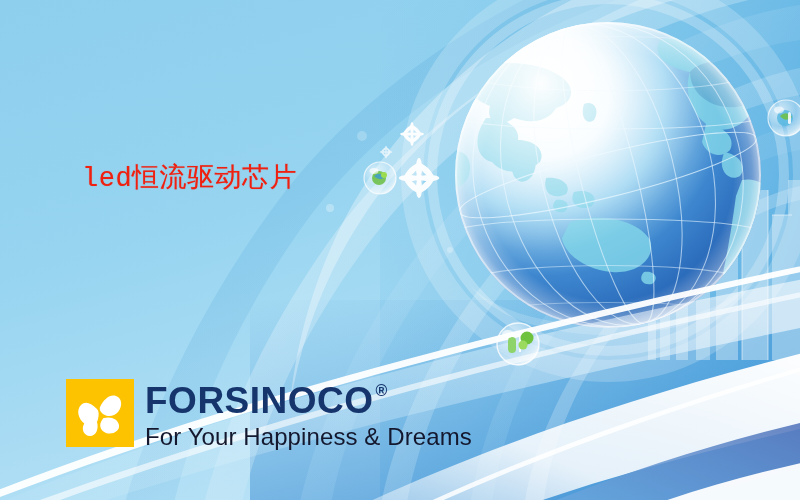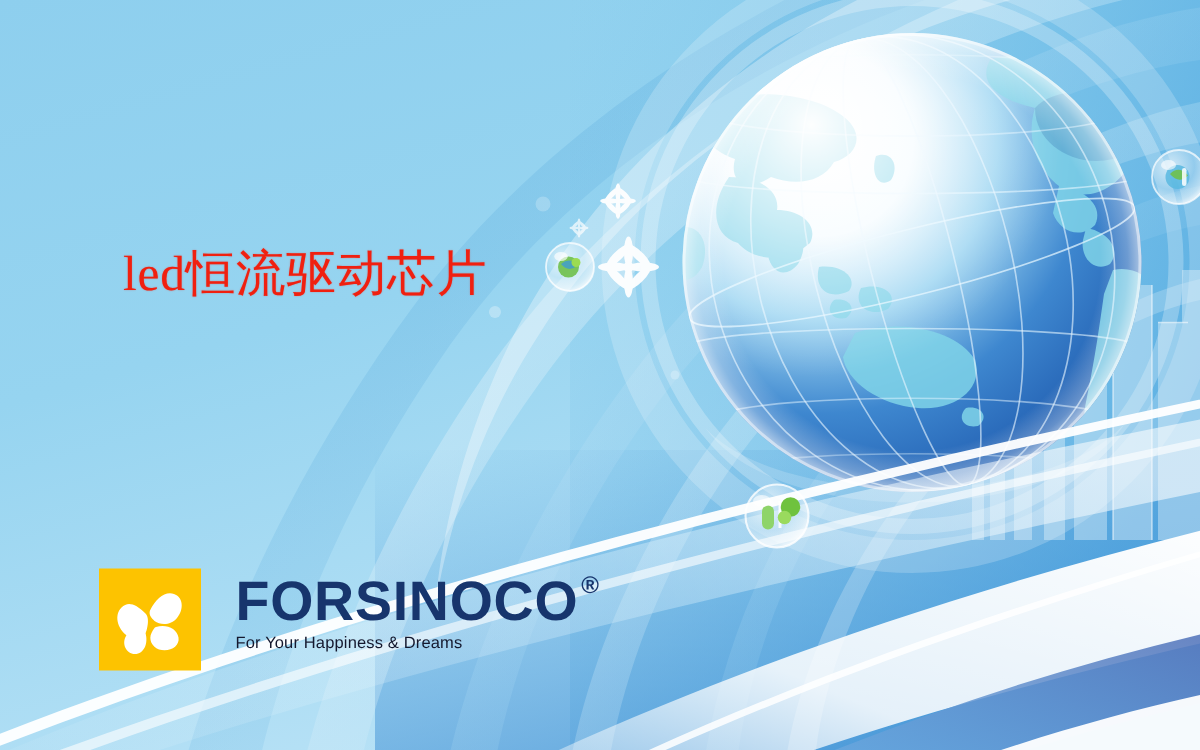--- a/index.html
+++ b/index.html
@@ -33,22 +33,22 @@
     position: absolute;
     left: 82px;
     top: 162px;
     z-index: 40;
     line-height: 1.32;
     white-space: nowrap;
   }
   #headline .hl-line {
     display: block;
     color: #f02010;
-    font-size: 33px;
-    font-family: Liberation Serif, serif;
+    font-size: 27px;
+    font-family: Liberation Mono, monospace;
     letter-spacing: 0.5px;
     text-shadow: 0 0 1px rgba(240,32,16,.45);
   }
   #headline .hl-line-2 {
     padding-left: 14px;
     letter-spacing: 3px;
   }
 
   
   #logo {
@@ -61,21 +61,21 @@
   }
   #logo-mark {
     width: 68px;
     height: 68px;
     background: #fdc300;
     flex: 0 0 auto;
     position: relative;
   }
   #logo-mark svg { display: block; }
   #logo-text {
-    margin-left: 23px;
+    margin-left: 11px;
     padding-top: 3px;
   }
   #logo-word {
     display: flex;
     align-items: flex-start;
     color: #17356d;
     font-family: "Liberation Sans", sans-serif;
     font-weight: bold;
     font-size: 37px;
     letter-spacing: 0.5px;
@@ -84,21 +84,21 @@
   #logo-reg {
     font-size: 16px;
     line-height: 1;
     margin-left: 2px;
     margin-top: 1px;
     font-weight: bold;
   }
   #logo-tagline {
     color: #14182e;
     font-family: "Liberation Sans", sans-serif;
-    font-size: 11px;
+    font-size: 24px;
     letter-spacing: 0.1px;
     margin-top: 4px;
     white-space: nowrap;
   }
 </style>
 </head>
 <body>
 
 <div id="banner">
 

